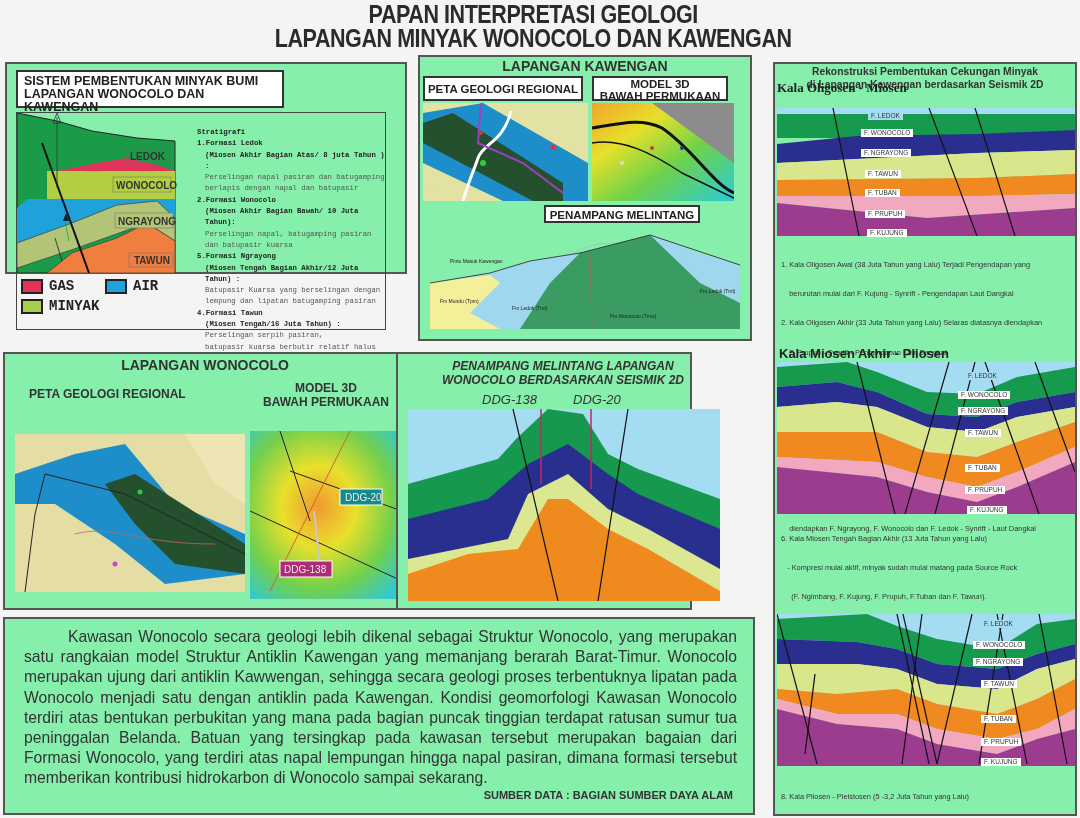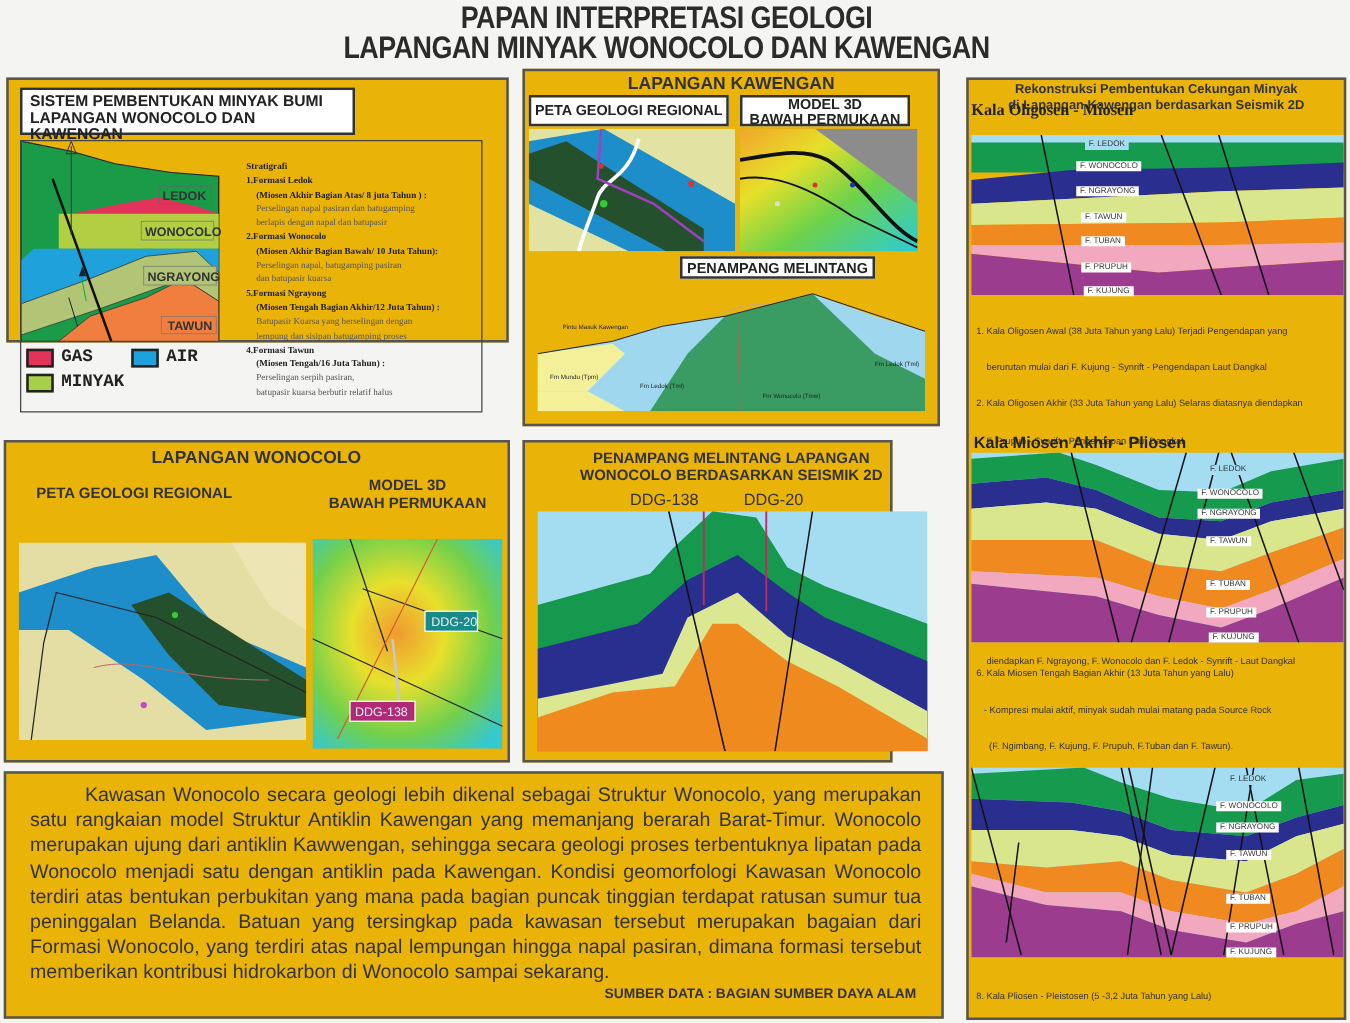--- a/index.html
+++ b/index.html
@@ -1,23 +1,23 @@
 <!DOCTYPE html>
 <html><head>
 <meta charset="utf-8">
 <style>
   * { box-sizing: border-box; margin: 0; padding: 0; }
   body { width: 1080px; height: 818px; background: #f4f4f2; font-family: "Liberation Sans", sans-serif; position: relative; overflow: hidden; color: #222; }
   .abs { position: absolute; }
   .title { left: 0; width: 1240px; text-align: center; font-weight: bold; color: #2b2b2b; letter-spacing: -0.5px; transform: scaleX(0.86); transform-origin: 0 0; }
   .t1 { top: 0px; font-size: 25px; }
   .t2 { top: 24px; font-size: 25px; }
-  .panel { border: 2px solid #555; background: #eab308; }
+  .panel { border: 2px solid #555; background: #86efac; }
   .boxlbl { border: 2px solid #333; background: #fff; font-weight: bold; color: #222; text-align: center; line-height: 1.05; }
-  .strat { font-family: Liberation Serif, serif; font-size: 7.3px; line-height: 11.3px; color: #333; }
+  .strat { font-family: Liberation Mono, monospace; font-size: 7.3px; line-height: 11.3px; color: #333; }
   .strat .h { font-weight: bold; color: #222; }
   .strat .d { color: #555; padding-left: 8px; }
   .strat .s { padding-left: 8px; font-weight: bold; color: #222; }
   .legend-sw { width: 22px; height: 15px; border: 2px solid #222; }
   .legend-t { font-size: 14px; font-weight: bold; color: #222; font-family: Liberation Mono, monospace; }
   .para { font-size: 15.7px; line-height: 20.2px; color: #333; text-align: justify; margin-left: 12px; }
   .right-txt { font-size: 7.4px; line-height: 9.8px; color: #333; }
   .sec-h { font-size: 13px; font-weight: bold; color: #222; }
   .flbl { position: absolute; background: #fff; font-size: 6.5px; color: #333; padding: 0 3px; line-height: 8px; }
 </style>
@@ -72,21 +72,21 @@
       <div class="s">(Miosen Akhir Bagian Atas/ 8 juta Tahun )     :</div>
       <div class="d">Perselingan napal pasiran dan batugamping</div>
       <div class="d">berlapis dengan napal dan batupasir</div>
       <div class="h">2.Formasi Wonocolo</div>
       <div class="s">(Miosen Akhir Bagian Bawah/ 10 Juta Tahun):</div>
       <div class="d">Perselingan napal, batugamping pasiran</div>
       <div class="d">dan batupasir kuarsa</div>
       <div class="h">5.Formasi Ngrayong</div>
       <div class="s">(Miosen Tengah Bagian Akhir/12 Juta Tahun) :</div>
       <div class="d">Batupasir Kuarsa yang berselingan dengan</div>
-      <div class="d">lempung dan sisipan batugamping proses</div>
+      <div class="d">lempung dan lipatan batugamping pasiran</div>
       <div class="h">4.Formasi Tawun</div>
       <div class="s">(Miosen Tengah/16 Juta Tahun)                  :</div>
       <div class="d">Perselingan serpih pasiran,</div>
       <div class="d">batupasir kuarsa berbutir relatif halus</div>
     </div>
   </div>
 </div>
 
 <div class="abs panel" style="left:418px; top:55px; width:334px; height:286px;">
   <div class="abs" style="left:0; width:330px; top:1px; text-align:center; font-size:14px; font-weight:bold; color:#333;">LAPANGAN KAWENGAN</div>
@@ -176,21 +176,21 @@
     <path d="M0,80 L152,150" stroke="#222" stroke-width="1" fill="none"></path>
     <path d="M100,0 L20,160" stroke="#d06030" stroke-width="1" fill="none"></path>
     <line x1="64" y1="80" x2="70" y2="135" stroke="#c8c8c8" stroke-width="2"></line>
     <rect x="90" y="58" width="42" height="16" fill="#178a8a" stroke="#fff"></rect>
     <text x="95" y="70" font-size="10" fill="#eee" font-family="Liberation Sans, sans-serif">DDG-20</text>
     <rect x="30" y="130" width="52" height="16" fill="#b02a78" stroke="#fff"></rect>
     <text x="34" y="142" font-size="10" fill="#eee" font-family="Liberation Sans, sans-serif">DDG-138</text>
   </svg>
 </div>
 
-<div class="abs panel" style="left:418px; top:352px; width:296px; height:258px;">
+<div class="abs panel" style="left:396px; top:352px; width:296px; height:258px;font-style:italic;">
   <div class="abs" style="left:0; width:330px; top:5px; text-align:center; font-size:12px; font-weight:bold; color:#333; line-height:14px;">
     <div>PENAMPANG MELINTANG LAPANGAN</div>
     <div>WONOCOLO BERDASARKAN SEISMIK 2D</div>
   </div>
   <div class="abs" style="left:84px; top:38px; font-size:13px; color:#333;">DDG-138</div>
   <div class="abs" style="left:175px; top:38px; font-size:13px; color:#333;">DDG-20</div>
   <svg class="abs" style="left:10px; top:55px;" width="312" height="192" viewBox="0 0 312 192">
     <rect width="312" height="192" fill="#a4dcf2"></rect>
     <polygon points="0,75 90,50 108,30 140,0 175,5 200,45 230,60 312,90 312,192 0,192" fill="#16984e"></polygon>
     <polygon points="0,110 80,90 120,55 160,35 200,65 230,85 312,120 312,192 0,192" fill="#282f8f"></polygon>

